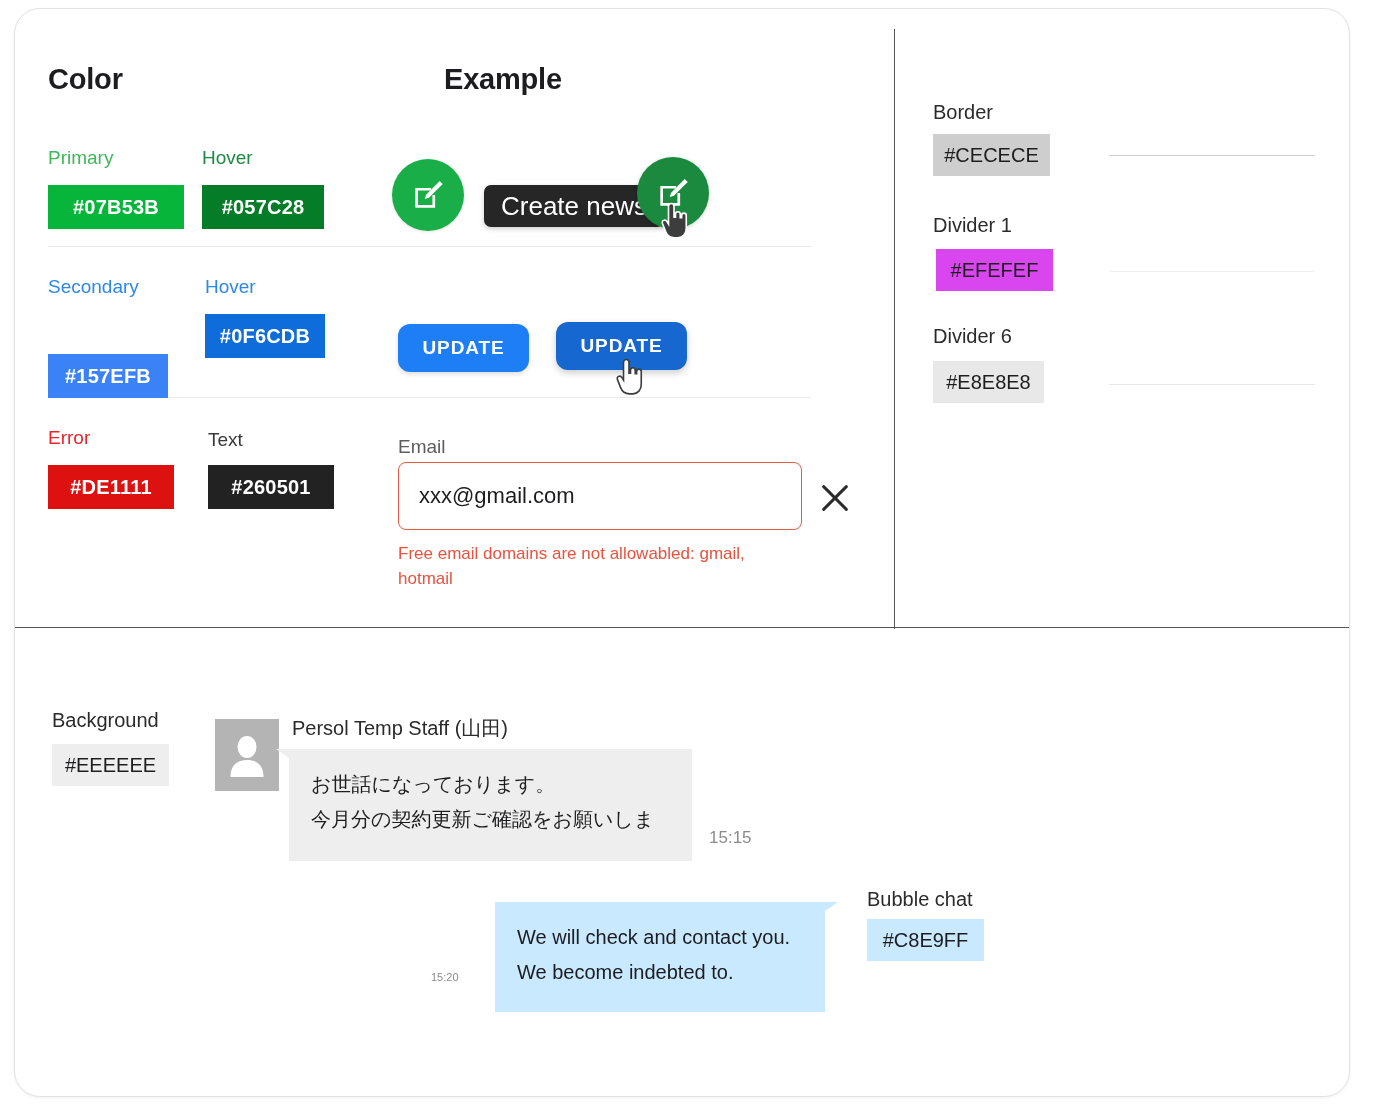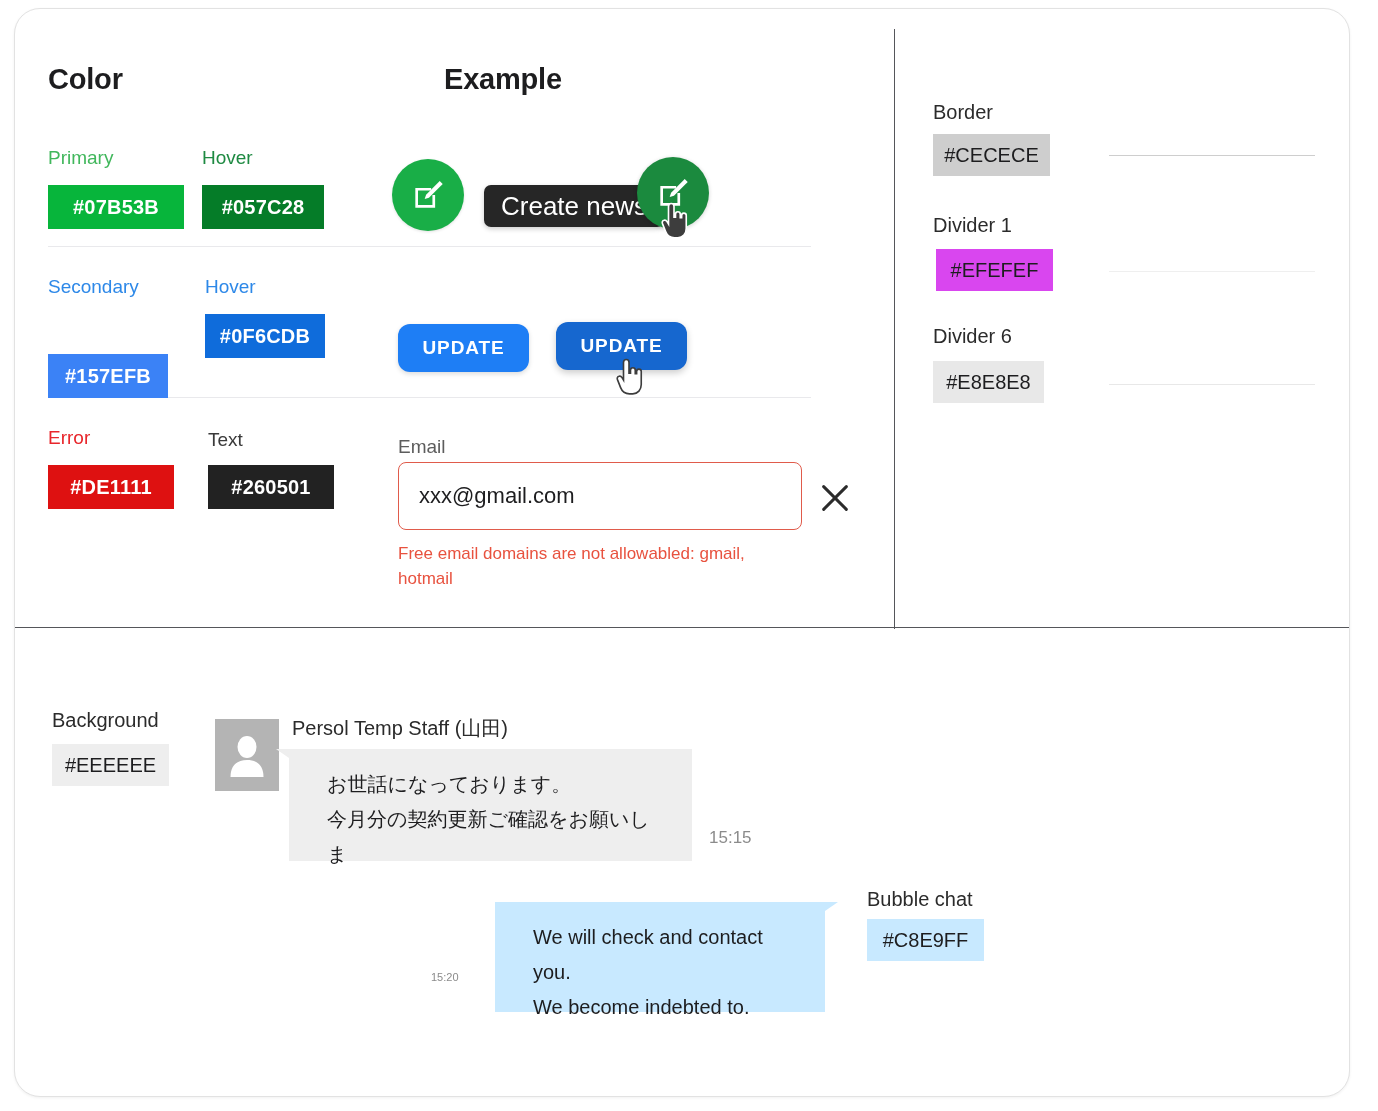--- a/index.html
+++ b/index.html
@@ -253,21 +253,21 @@
     position: absolute; left: 277px; top: 706px;
     font-size: 20px; color: #2b2b2b;
     white-space: nowrap;
   }
 
   .bubble {
     position: absolute;
     font-size: 20px;
     line-height: 1.75;
     color: #1d1d1f;
-    padding: 18px 38px;
+    padding: 18px 22px;
   }
   #bubble-incoming {
     left: 274px; top: 740px;
     width: 403px; height: 112px;
     background: #EEEEEE;
   }
   #bubble-incoming::before {
     content: "";
     position: absolute;
     left: -13px; top: 0px;

